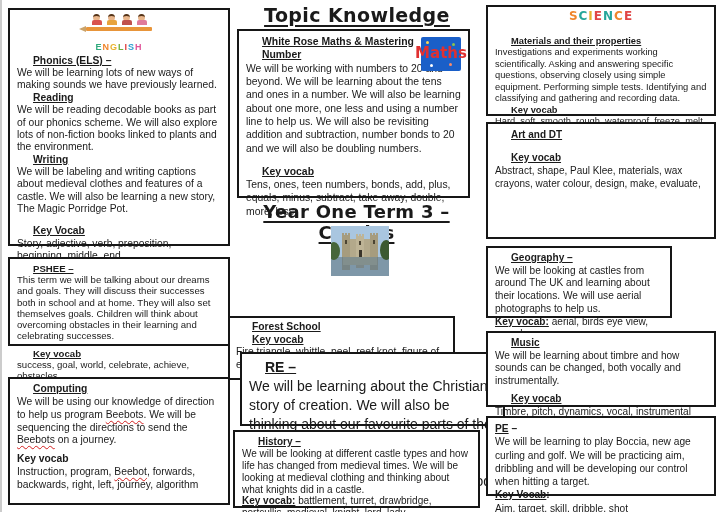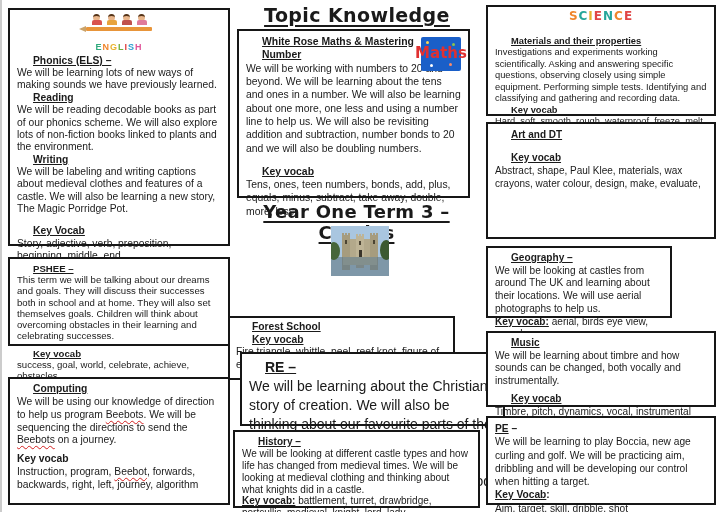--- a/index.html
+++ b/index.html
@@ -25,21 +25,21 @@
   .b-pshee{left:8px;top:257px;width:222px;height:89px;font-size:9.6px;line-height:1.17;}
   .b-computing{left:8px;top:377px;width:222px;height:128px;font-size:10.3px;line-height:1.25;}
   .b-maths{left:237px;top:29px;width:233px;height:169px;font-size:10.4px;line-height:1.28;}
   .b-forest{left:228px;top:272px;width:227px;height:64px;font-size:10.3px;line-height:1.22;padding:3px 6px;margin-top:44px;}
   .b-re{left:240px;top:352px;width:265px;height:74px;font-size:14px;line-height:1.36;}
   .b-history{left:233px;top:430px;width:247px;height:78px;font-size:10px;line-height:1.19;}
   .b-science{left:486px;top:5px;width:230px;height:111px;font-size:9.3px;line-height:1.24;padding:2px 7px;}
   .b-art{left:486px;top:122px;width:230px;height:117px;font-size:10px;line-height:1.3;}
   .b-geo{left:486px;top:246px;width:186px;height:72px;font-size:10.1px;line-height:1.26;}
   .b-music{left:486px;top:331px;width:230px;height:76px;font-size:10.1px;line-height:1.24;}
-  .b-pe{left:486px;top:416px;width:230px;height:89px;font-size:10.2px;line-height:1.3;}
+  .b-pe{left:486px;top:416px;width:230px;height:80px;font-size:10.2px;line-height:1.3;}
 
   
   .doc-title{
     position:absolute;left:237px;top:4px;width:240px;text-align:center;
     font-family:"DejaVu Sans",sans-serif;font-size:19px;font-weight:bold;letter-spacing:.4px;
   }
   .doc-subtitle{
     position:absolute;left:233px;top:201px;width:247px;text-align:center;
     font-family:"DejaVu Sans",sans-serif;font-size:18px;font-weight:bold;letter-spacing:.3px;
   }

